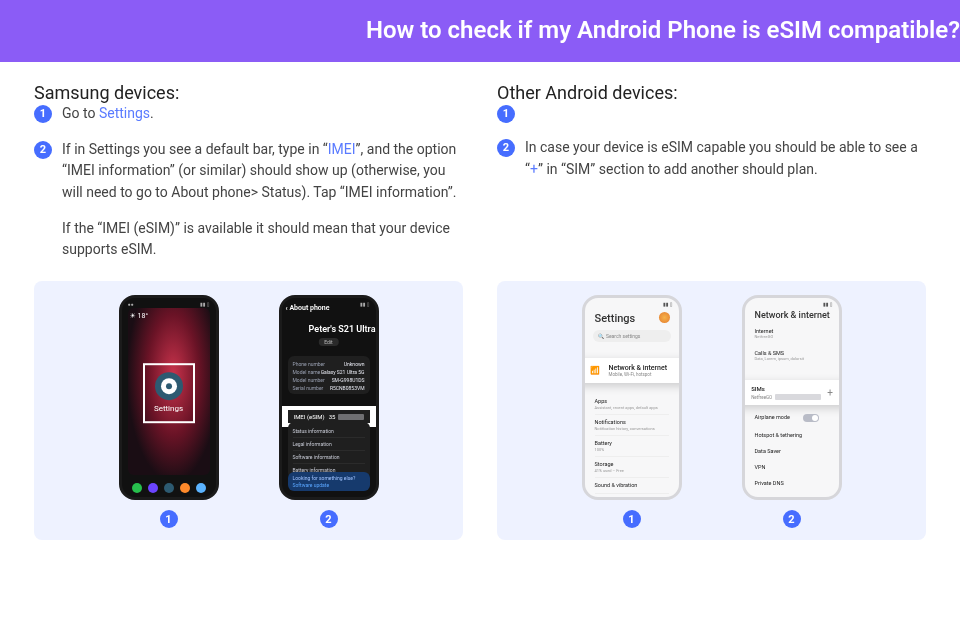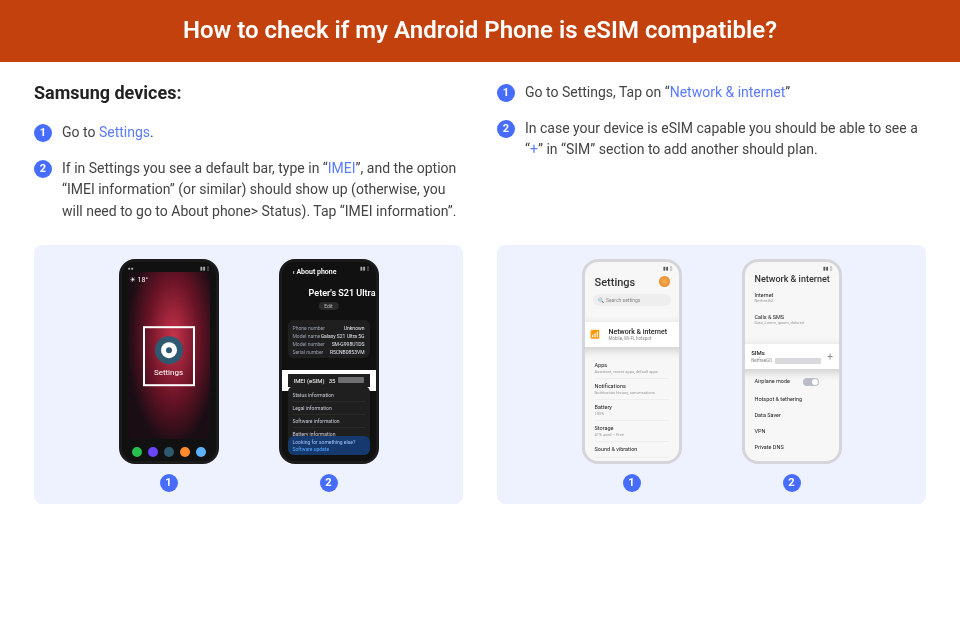--- a/index.html
+++ b/index.html
@@ -6,38 +6,38 @@
   body {
     font-family: -apple-system, BlinkMacSystemFont, "Segoe UI", Roboto, sans-serif;
     background: #fff;
     color: #222;
     width: 960px;
     height: 640px;
     overflow: hidden;
   }
 
   .hero {
-    background: #c2410c;
+    background: #8b5cf6;
     color: #fff;
-    text-align: center;
+    text-align: right;
     padding: 16px 0 18px;
     font-size: 24px;
     font-weight: 600;
   }
 
   .columns {
     display: flex;
     gap: 34px;
     padding: 20px 34px 0;
   }
   .col { flex: 1 1 50%; }
   .col h2 {
     font-size: 18px;
-    font-weight: 700;
-    margin-bottom: 19px;
+    font-weight: 400;
+    margin-bottom: 0;
   }
 
   .steps { list-style: none; }
   .steps li {
     display: flex;
     gap: 10px;
     font-size: 14px;
     line-height: 1.55;
     margin-bottom: 14px;
     color: #444;
@@ -126,21 +126,21 @@
   }
   .s1-gear::after {
     content: ""; position: absolute; inset: 11px;
     border-radius: 50%; background: #2d5a71;
   }
   .s1-label { color: #fff; font-size: 8px; }
   .s1-dock { position:absolute; bottom:4px; left:0; right:0; display:flex; justify-content:center; gap:6px; }
   .s1-dock span { width:10px; height:10px; border-radius:50%; }
 
   
-  .s2-head { position:absolute; top:6px; left:11px; color:#fff; font-size:7px; font-weight:600; }
+  .s2-head { position:absolute; top:6px; left:4px; color:#fff; font-size:7px; font-weight:600; }
   .s2-title {
     position: absolute; top: 26px; left: 0; right: 0;
     text-align: right; color: #fff; font-size: 9px; font-weight: 600;
   }
   .s2-edit { position:absolute; top:40px; left:50%; transform:translateX(-50%); font-size:5px; padding:1px 6px; background:#2a2a2a; color:#bbb; border-radius:6px; }
   .s2-block1 {
     position:absolute; top:58px; left:6px; right:6px;
     background:#1f1f1f; border-radius:6px; padding:4px 5px 2px;
   }
   .s2-row { display:flex; justify-content:space-between; font-size:5px; color:#9aa1b2; padding:1px 0; }
@@ -220,29 +220,28 @@
           <span>Go to </span><span class="hl">Settings</span><span>.</span>
         </span>
       </li>
       <li>
         <span class="badge">2</span>
         <span>
           <span>If in Settings you see a default bar, type in “</span><span class="hl">IMEI</span><span>”, and the option “IMEI information” (or similar) should show up (otherwise, you will need to go to About phone&gt; Status). Tap “IMEI information”.</span>
         </span>
       </li>
     </ul>
+    <p class="extra">If the “IMEI (eSIM)” is available it should mean that your device supports eSIM.</p>
   </div>
 
   <div class="col">
+    <h2>Other Android devices:</h2>
     <ul class="steps">
       <li>
         <span class="badge">1</span>
-        <span>
-          <span>Go to Settings, Tap on “</span><span class="hl">Network &amp; internet</span><span>”</span>
-        </span>
       </li>
       <li>
         <span class="badge">2</span>
         <span>
           <span>In case your device is eSIM capable you should be able to see a “</span><span class="hl">+</span><span>” in “SIM” section to add another should plan.</span>
         </span>
       </li>
     </ul>
   </div>
 </div>

